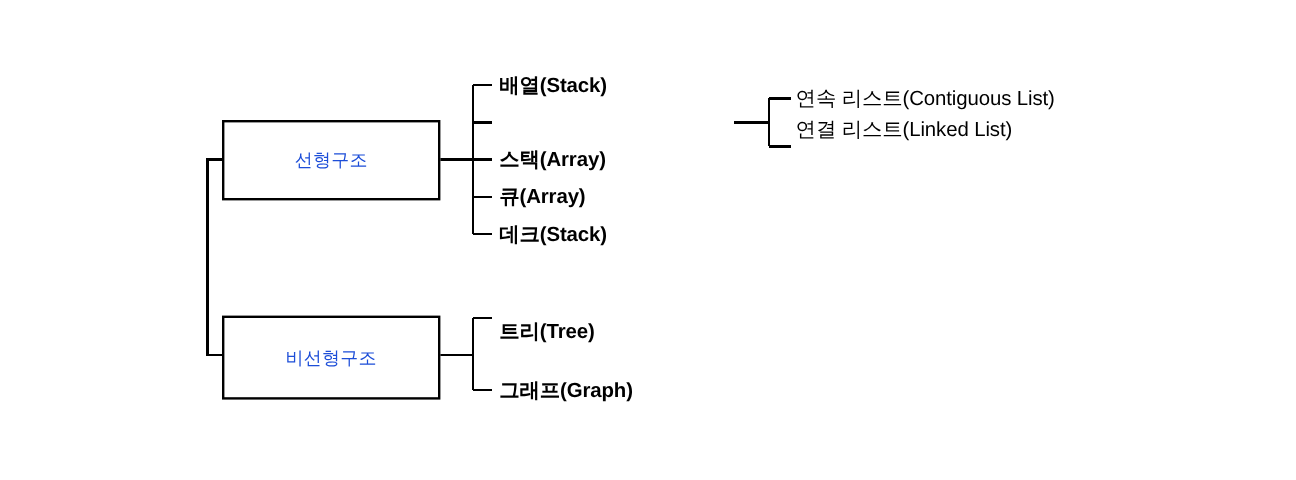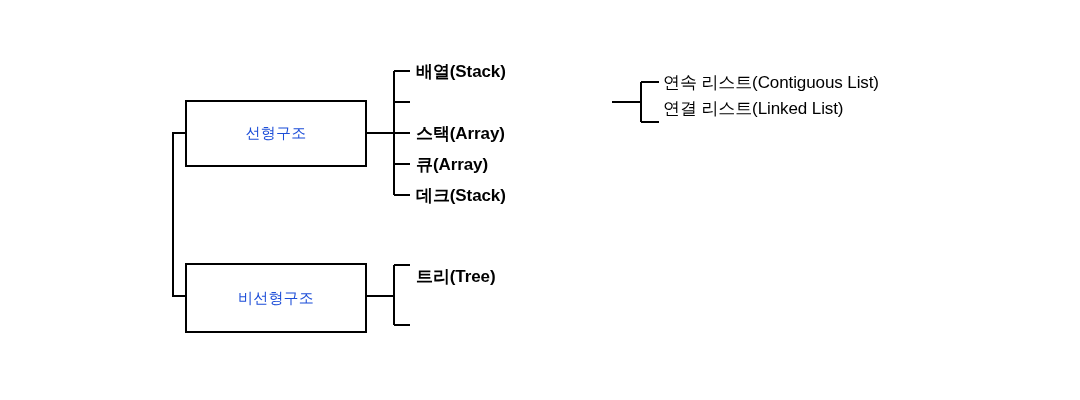--- a/index.html
+++ b/index.html
@@ -101,14 +101,15 @@
   <div class="leaf-label" style="left:416px; top:164px;">큐(Array)</div>
 
   <div class="leaf-label" style="left:416px; top:195px;">데크(Stack)</div>
 
   <div class="leaf-label lvl2" style="left:663px; top:82px;">연속 리스트(Contiguous List)</div>
 
   <div class="leaf-label lvl2" style="left:663px; top:108px;">연결 리스트(Linked List)</div>
 
   <div class="leaf-label" style="left:416px; top:276px;">트리(Tree)</div>
 
+  <div class="leaf-label" style="left:416px; top:325px;">그래프(Graph)</div>
 
 </div>
 
 </body></html>

